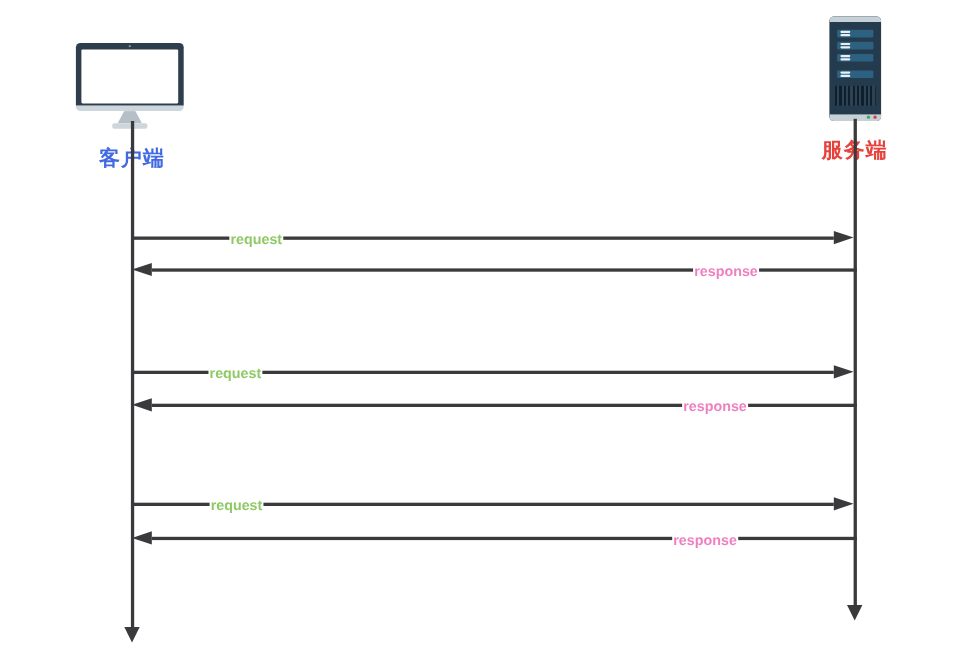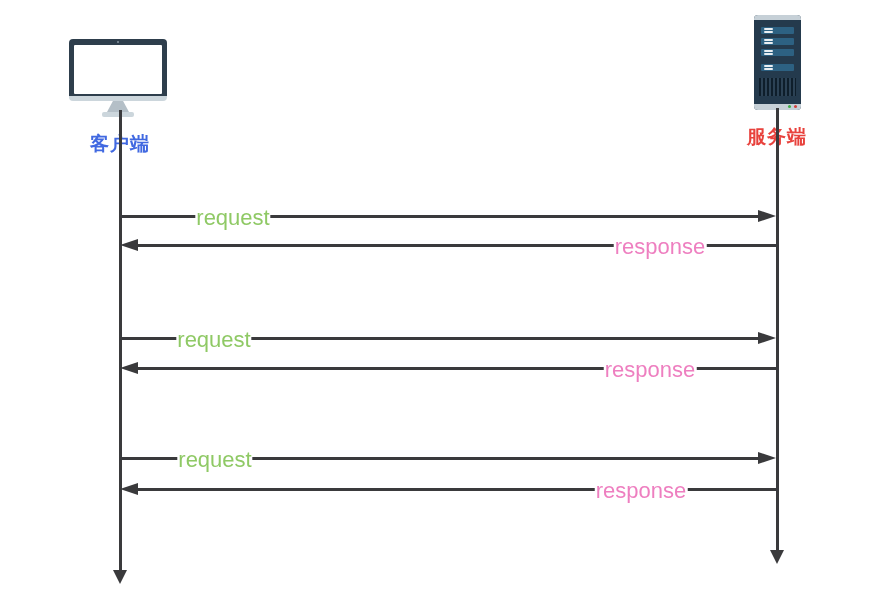--- a/index.html
+++ b/index.html
@@ -45,21 +45,21 @@
   .life-arrow{position:absolute;width:0;height:0;z-index:2;
     border-left:7px solid transparent;border-right:7px solid transparent;border-top:14px solid #3a3a3c;}
   .client-line-arrow{left:113px;top:570px;}
   .server-line-arrow{left:770px;top:550px;}
   
   .msg-line{position:absolute;height:3px;background:#3a3a3c;z-index:2;}
   .msg-head{position:absolute;width:0;height:0;z-index:2;
     border-top:6px solid transparent;border-bottom:6px solid transparent;}
   .msg-head.to-right{border-left:18px solid #3a3a3c;}
   .msg-head.to-left{border-right:18px solid #3a3a3c;}
-  .msg-label{position:absolute;z-index:3;font-weight:400;font-size:22px;line-height:20px;
+  .msg-label{position:absolute;z-index:3;font-weight:700;font-size:13px;line-height:20px;
     background:#ffffff;padding:0 1px;white-space:nowrap;transform:translate(-50%,-45%);}
 </style>
 </head>
 <body>
 
 <div class="canvas">
 
   <div class="monitor">
     <div class="mon-frame">
       <div class="mon-screen"></div>

